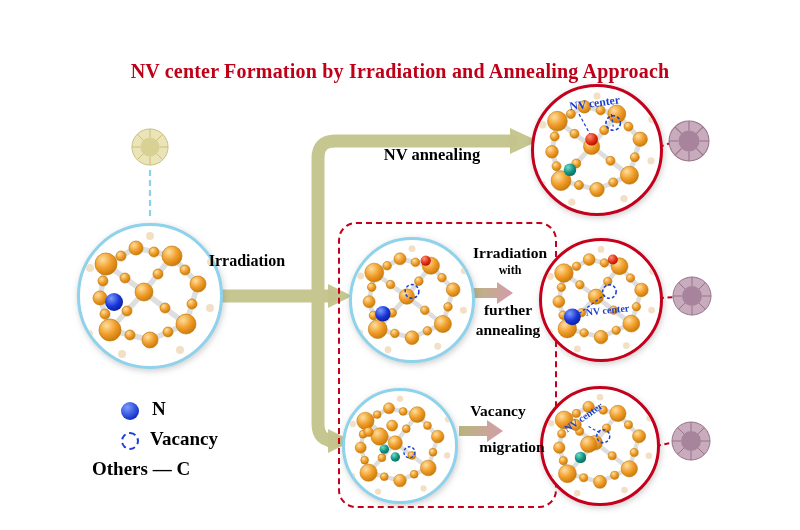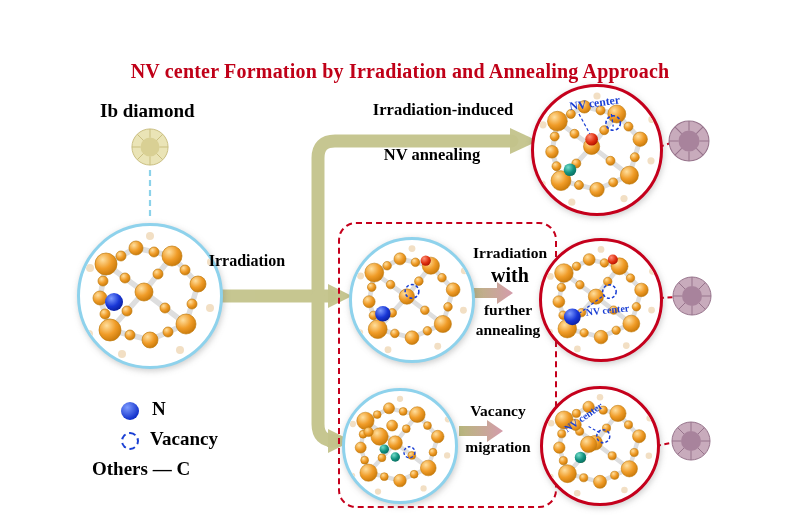--- a/index.html
+++ b/index.html
@@ -10,25 +10,25 @@
 
   .title { position:absolute; top:22px; left:0; width:800px; text-align:center;
            color:#c00018; font-size:20px; font-weight:bold; letter-spacing:.2px; z-index:6;margin-top:38px; }
 
   .lbl { position:absolute; font-weight:bold; color:#000; z-index:5; text-align:center; line-height:1.15; }
   .ib-label        { left:100px; top:100px; width:120px; font-size:19px; text-align:left; }
   .irr-label       { left:204px; top:252px; width:86px;  font-size:16px; }
   .top-line1       { left:348px; top:101px; width:190px; font-size:16.5px; }
   .top-line2       { left:352px; top:146px; width:160px; font-size:16.5px; }
   .mid-line1       { left:455px; top:244px; width:110px; font-size:15.5px; }
-  .mid-line2       { left:455px; top:264px; width:110px; font-size:20px; }
+  .mid-line2       { left:455px; top:264px; width:110px; font-size:12px; }
   .mid-line3       { left:453px; top:301px; width:110px; font-size:15.5px; }
   .mid-line4       { left:453px; top:321px; width:110px; font-size:15.5px; }
   .vac-line1       { left:443px; top:402px; width:110px; font-size:15.5px; }
-  .vac-line2       { left:443px; top:438px; width:110px; font-size:15.5px; }
+  .vac-line2       { left:457px; top:438px; width:110px; font-size:15.5px; }
 
   .atom-circle { position:absolute; border-radius:50%; background:#fff; z-index:3;
                  box-shadow:1px 2px 6px rgba(110,110,110,.35); }
   .atom-circle svg { display:block; width:100%; height:100%; border-radius:50%; }
   .blue-ring { border:3px solid #8ed2ec; }
   .red-ring  { border:3px solid #c5001c; }
 
   .c-initial      { left:77px;  top:223px; width:146px; height:146px; }
   .c-topright     { left:531px; top:84px;  width:132px; height:132px; }
   .c-midbox       { left:349px; top:237px; width:126px; height:126px; }
@@ -106,23 +106,21 @@
     </g>
 
     <g stroke="#c5001c" stroke-width="2" stroke-dasharray="5 3.5" fill="none">
       <line x1="659" y1="147" x2="674" y2="142"></line>
       <line x1="659" y1="298" x2="677" y2="297"></line>
       <line x1="656" y1="446" x2="676" y2="442"></line>
     </g>
   </svg>
 
   <div class="title">NV center Formation by Irradiation and Annealing Approach</div>
-  <div class="lbl ib-label">Ib diamond</div>
   <div class="lbl irr-label">Irradiation</div>
-  <div class="lbl top-line1">Irradiation-induced</div>
   <div class="lbl top-line2">NV annealing</div>
   <div class="lbl mid-line1">Irradiation</div>
   <div class="lbl mid-line2">with</div>
   <div class="lbl mid-line3">further</div>
   <div class="lbl mid-line4">annealing</div>
   <div class="lbl vac-line1">Vacancy</div>
   <div class="lbl vac-line2">migration</div>
 
   <div class="dashed-box"></div>
 

